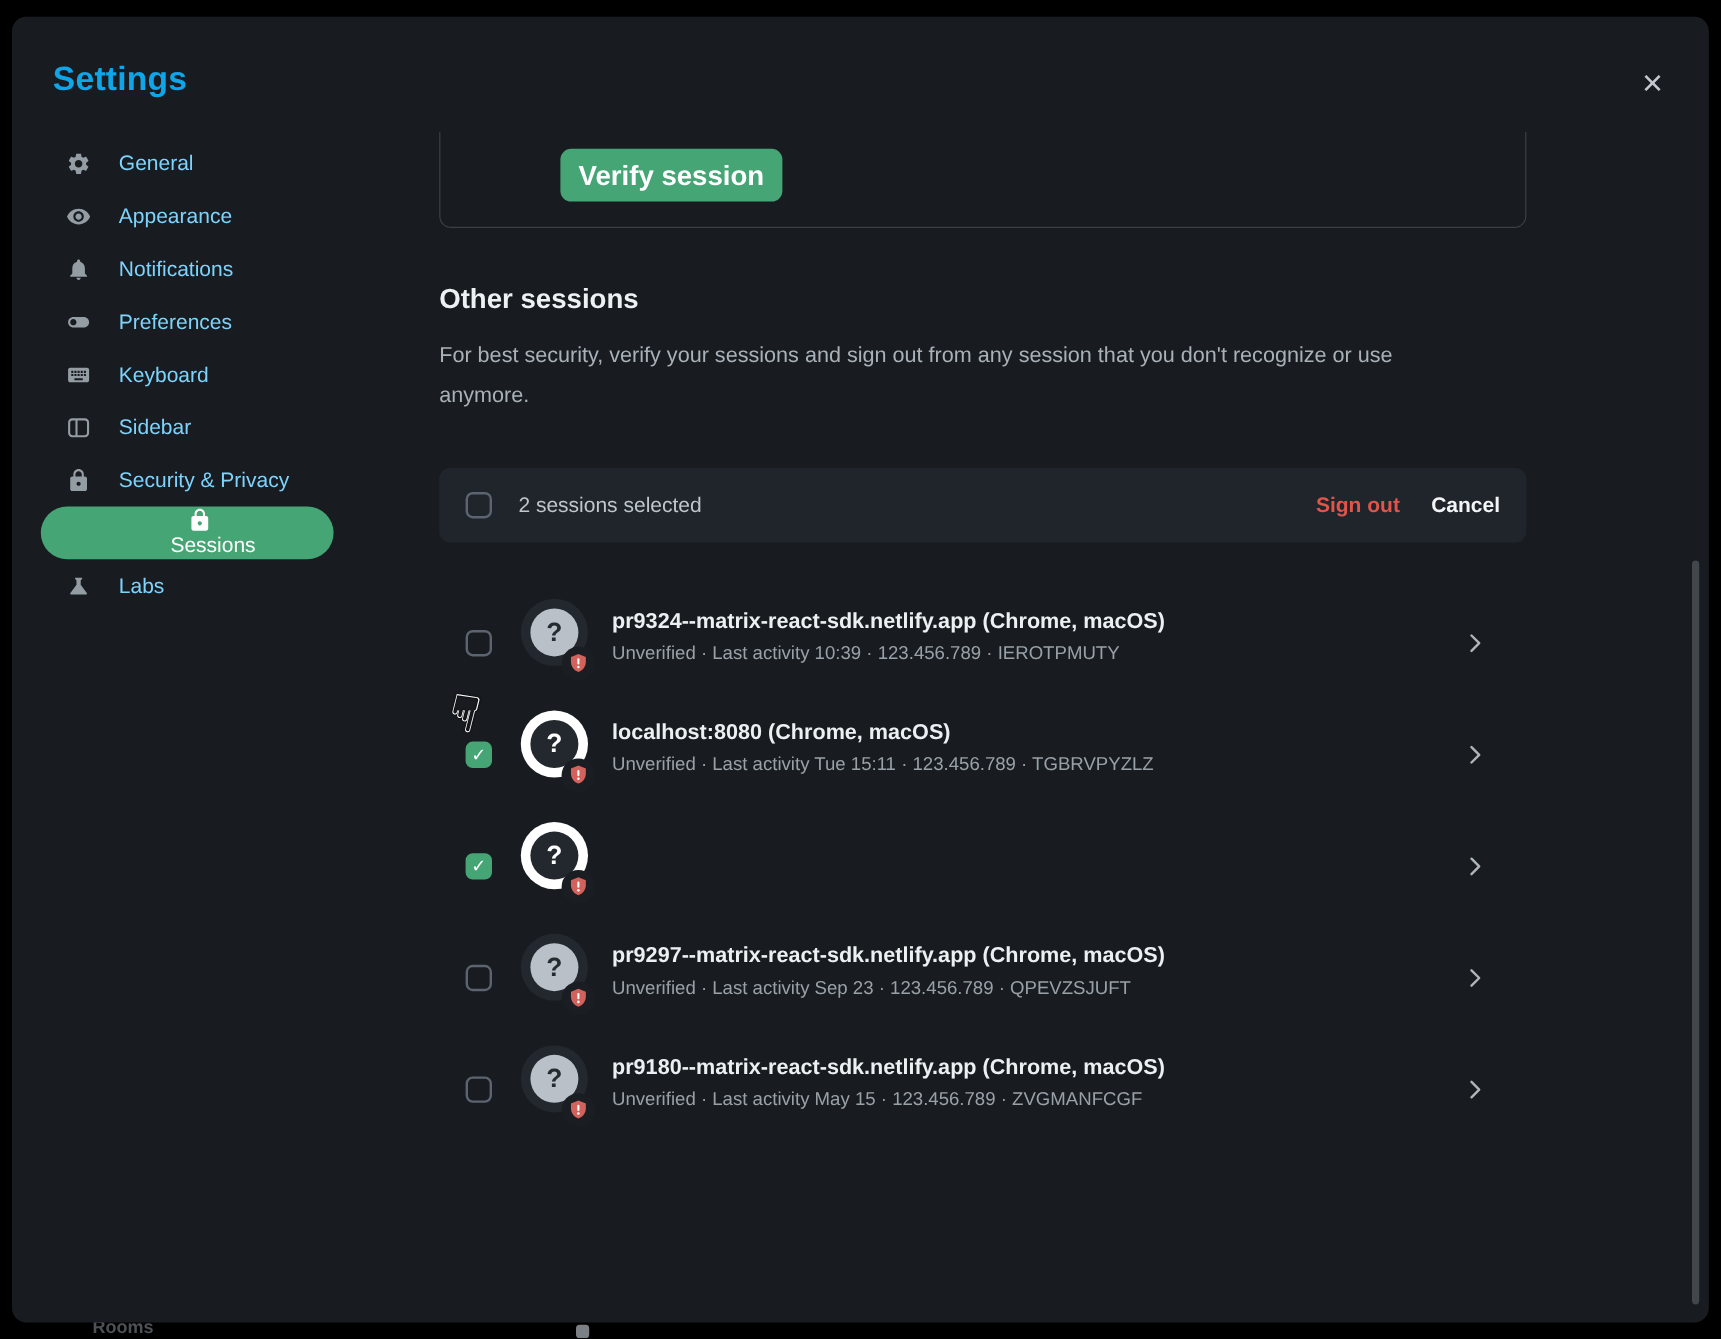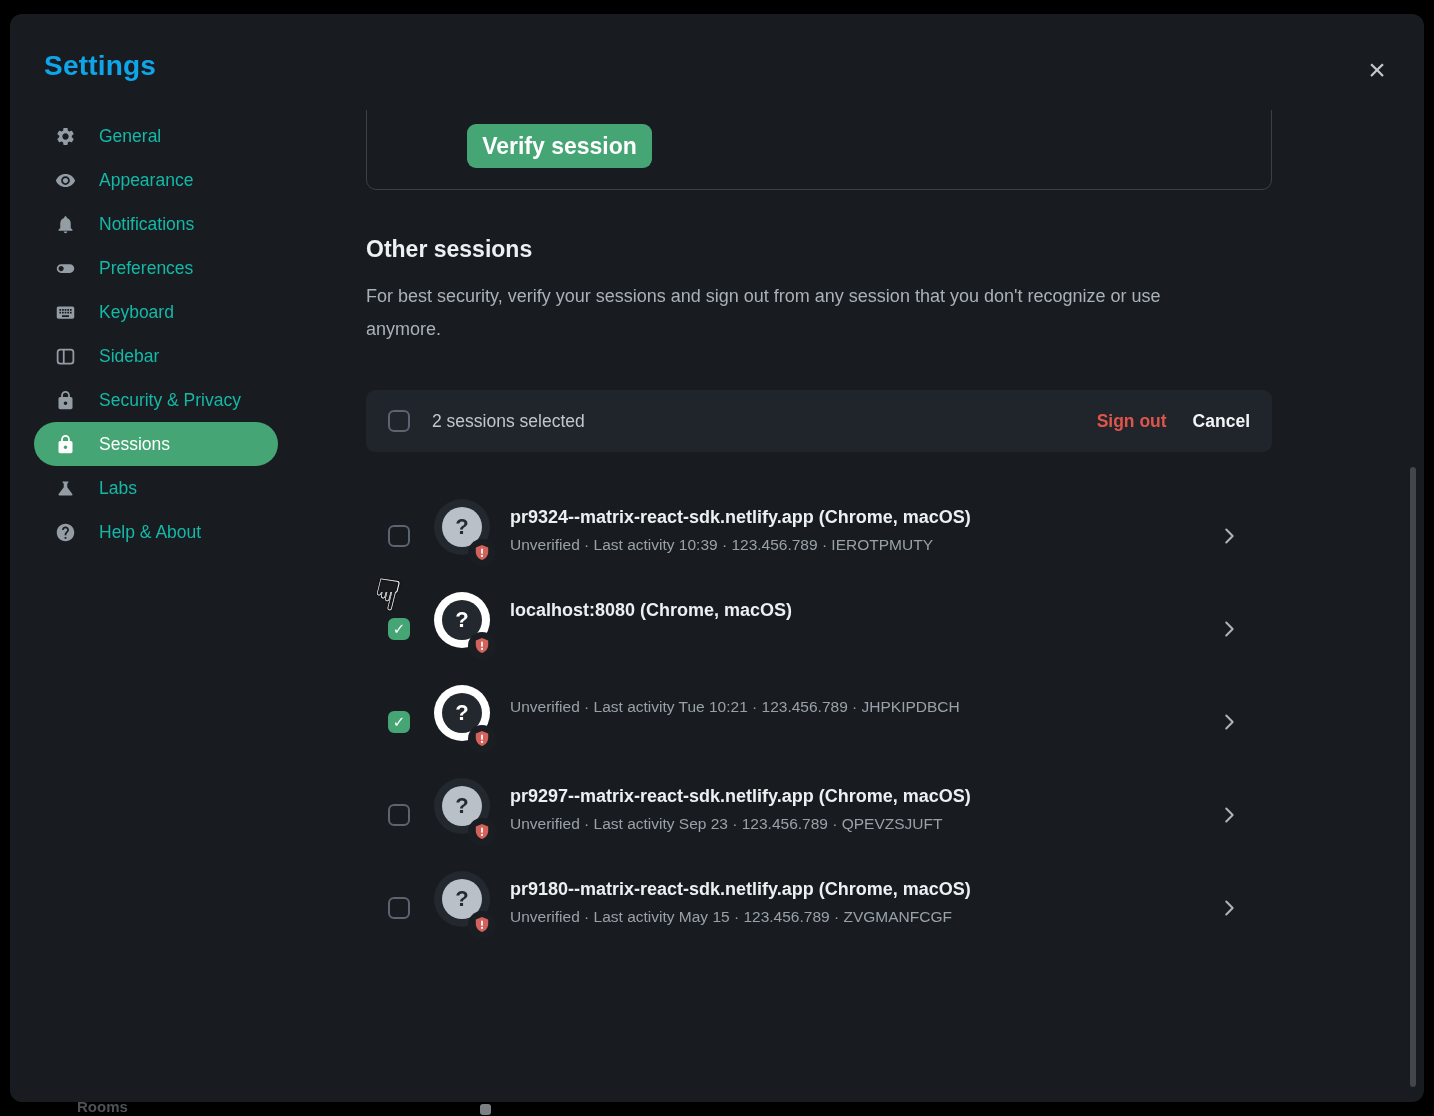--- a/index.html
+++ b/index.html
@@ -19,26 +19,26 @@
   .dialog-title { position:absolute; left:34px; top:36px; font-size:28px; font-weight:700;
                   color:#0ea5e9; letter-spacing:.2px; }
 
   .close-btn { position:absolute; left:1349px; top:38px; width:36px; height:36px;
                display:flex; align-items:center; justify-content:center;
                color:#c3c9cf; font-size:30px; font-weight:300; cursor:pointer; line-height:1; }
 
   
   .sidebar { position:absolute; left:24px; top:100px; width:244px; }
   .side-item { display:flex; align-items:center; height:44px; padding-left:20px;
-               border-radius:22px; color:#14b8a6; font-size:17.5px; cursor:pointer; }
+               border-radius:22px; color:#7dd3fc; font-size:17.5px; cursor:pointer; }
   .side-item .ic { width:22px; height:22px; color:#969fa4; color:#949ca4; flex:0 0 22px;
                    display:flex; align-items:center; justify-content:center; }
   .side-item .ic svg { width:21px; height:21px; }
   .side-item .lbl { margin-left:23px; white-space:nowrap; }
-  .side-item.active { background:#45a574; color:#ffffff; font-weight:500; }
+  .side-item.active { background:#45a574; color:#ffffff; font-weight:500;flex-direction:column; }
   .side-item.active .ic { color:#ffffff; }
 
   
   .content-clip { position:absolute; left:310px; top:96px; width:1094px; height:992px;
                   overflow:hidden; }
 
   .verify-panel { position:absolute; left:46px; top:-26px; width:906px; height:106px;
                   border:1px solid #3b4046; border-radius:10px; }
   .verify-btn { position:absolute; left:100px; top:39px; width:185px; height:44px;
                 background:#45a574; border:none; border-radius:9px; color:#fff;
@@ -187,28 +187,20 @@
       <div class="side-item">
         <span class="ic">
           <svg viewBox="0 0 24 24" fill="currentColor">
             <path d="M19.8 18.4L14 10.67V6.5l1.35-1.69c.26-.33.03-.81-.39-.81H9.04c-.42 0-.65.48-.39.81L10 6.5v4.17L4.2 18.4c-.49.66-.02 1.6.8 1.6h14c.82 0 1.29-.94.8-1.6z"></path>
             <circle cx="9.8" cy="4.2" r="0" fill="currentColor"></circle>
           </svg>
         </span>
         <span class="lbl">Labs</span>
       </div>
 
-      <div class="side-item">
-        <span class="ic">
-          <svg viewBox="0 0 24 24" fill="currentColor">
-            <path d="M12 2C6.48 2 2 6.48 2 12s4.48 10 10 10 10-4.48 10-10S17.52 2 12 2zm1 17h-2v-2h2v2zm2.07-7.75l-.9.92C13.45 12.9 13 13.5 13 15h-2v-.5c0-1.1.45-2.1 1.17-2.83l1.24-1.26c.37-.36.59-.86.59-1.41 0-1.1-.9-2-2-2s-2 .9-2 2H8c0-2.21 1.79-4 4-4s4 1.79 4 4c0 .88-.36 1.68-.93 2.25z"></path>
-          </svg>
-        </span>
-        <span class="lbl">Help &amp; About</span>
-      </div>
 
   </nav>
 
   <div class="content-clip">
 
     <div class="verify-panel">
       <button class="verify-btn">Verify session</button>
     </div>
 
     <h2 class="other-heading">Other sessions</h2>
@@ -259,20 +251,21 @@
             <span class="badge">
               <svg viewBox="0 0 18 18">
                 <path d="M9 1l6.2 2.5v4.2c0 3.8-2.7 7.2-6.2 8.3-3.5-1.1-6.2-4.5-6.2-8.3V3.5L9 1z" fill="#d2625b"></path>
                 <rect x="8.15" y="4.6" width="1.7" height="5.2" rx="0.85" fill="#ffffff"></rect>
                 <circle cx="9" cy="11.9" r="1.05" fill="#ffffff"></circle>
               </svg>
             </span>
           </span>
           <span class="stext">
             <div class="sname">localhost:8080 (Chrome, macOS)</div>
+            <div class="sdetails">Unverified · Last activity Tue 15:11 · 123.456.789 · TGBRVPYZLZ</div>
           </span>
           <span class="chev">
             <svg viewBox="0 0 24 24" fill="none" stroke="currentColor" stroke-width="2.2" stroke-linecap="round" stroke-linejoin="round">
               <polyline points="9 5 16 12 9 19"></polyline>
             </svg>
           </span>
         </div>
 
         <div class="srow checked">
           <span class="cbx checked"></span>
@@ -282,21 +275,20 @@
             </span>
             <span class="badge">
               <svg viewBox="0 0 18 18">
                 <path d="M9 1l6.2 2.5v4.2c0 3.8-2.7 7.2-6.2 8.3-3.5-1.1-6.2-4.5-6.2-8.3V3.5L9 1z" fill="#d2625b"></path>
                 <rect x="8.15" y="4.6" width="1.7" height="5.2" rx="0.85" fill="#ffffff"></rect>
                 <circle cx="9" cy="11.9" r="1.05" fill="#ffffff"></circle>
               </svg>
             </span>
           </span>
           <span class="stext">
-            <div class="sdetails">Unverified · Last activity Tue 10:21 · 123.456.789 · JHPKIPDBCH</div>
           </span>
           <span class="chev">
             <svg viewBox="0 0 24 24" fill="none" stroke="currentColor" stroke-width="2.2" stroke-linecap="round" stroke-linejoin="round">
               <polyline points="9 5 16 12 9 19"></polyline>
             </svg>
           </span>
         </div>
 
         <div class="srow">
           <span class="cbx"></span>

